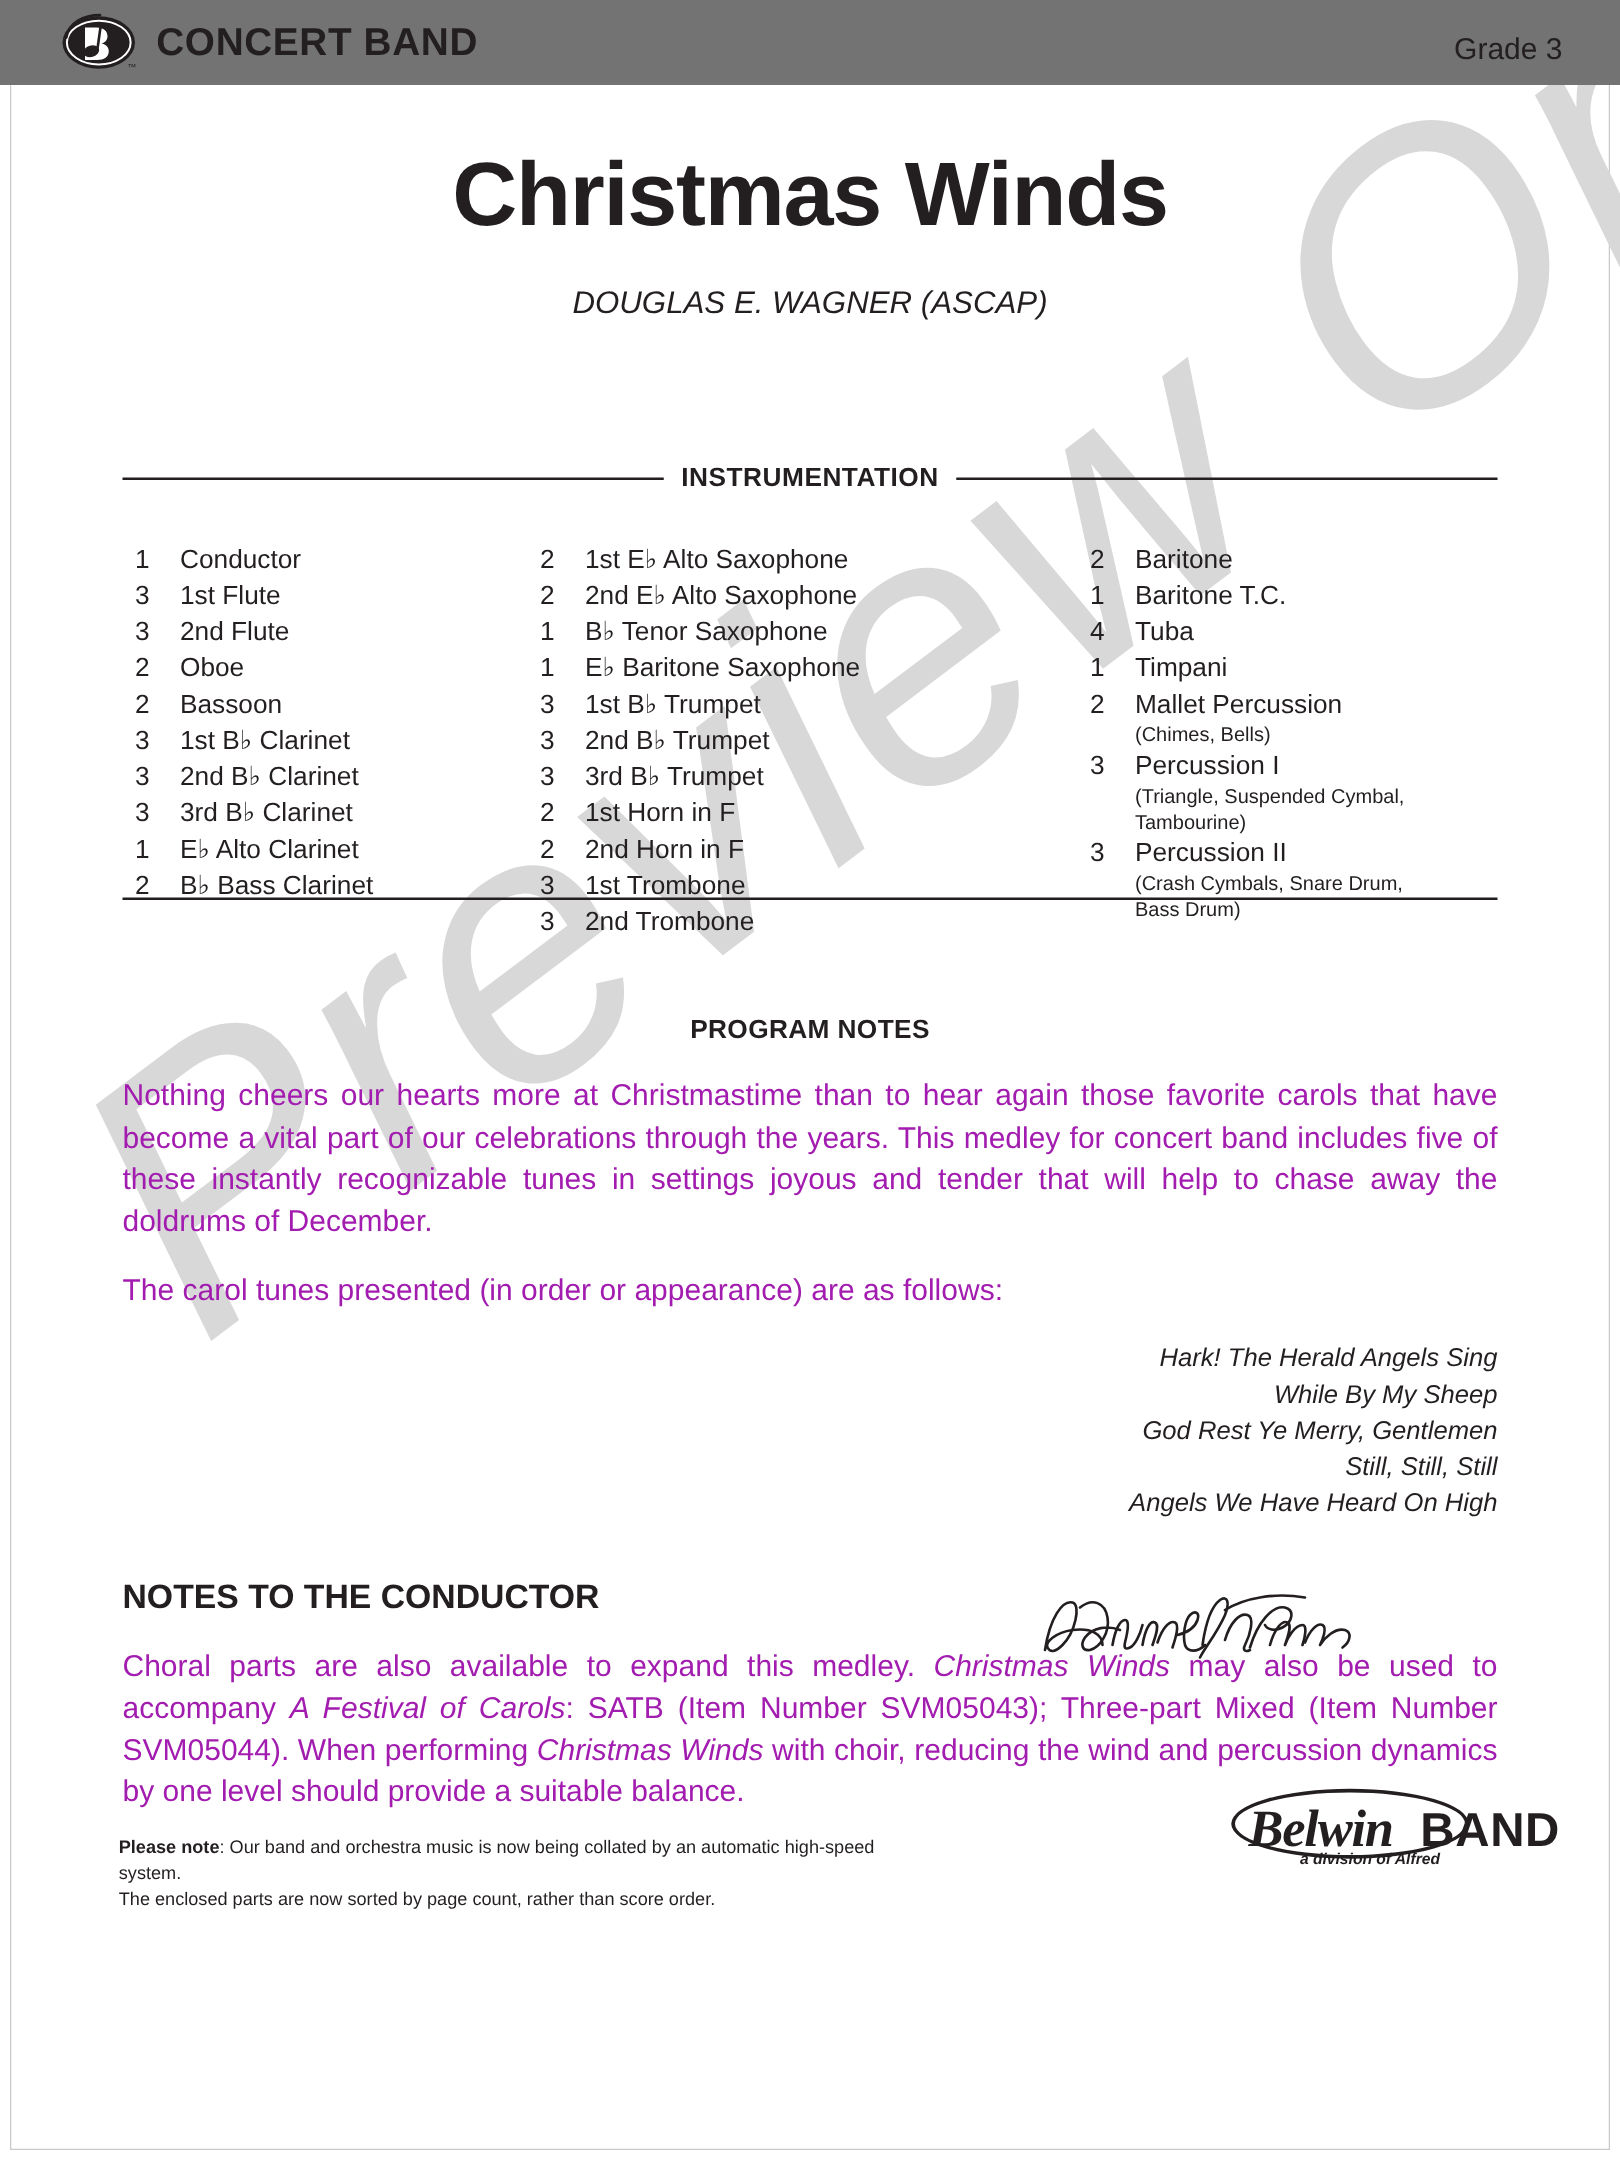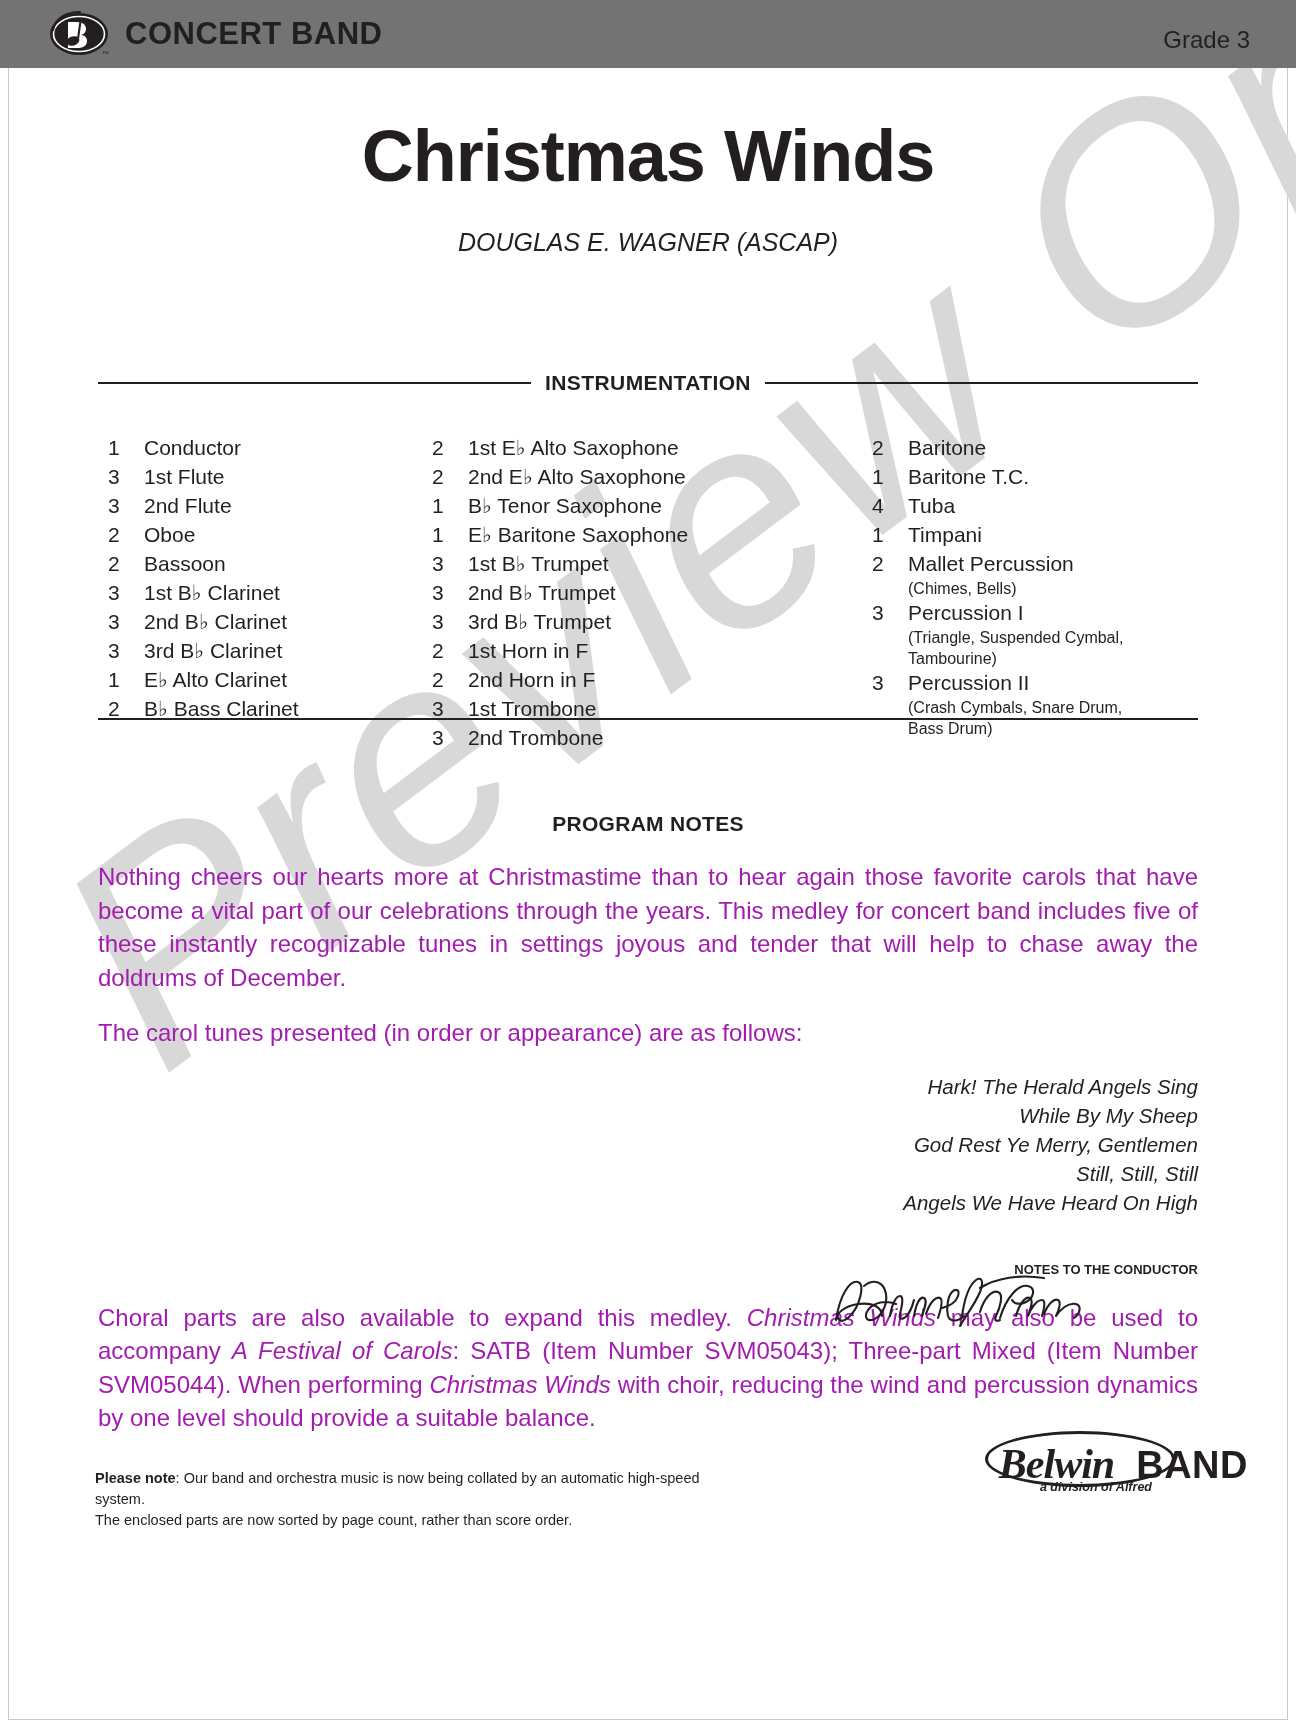--- a/index.html
+++ b/index.html
@@ -224,22 +224,22 @@
     margin-top: 22px;
     text-align: right;
     font-size: 20.5px;
     font-style: italic;
     line-height: 1.42;
     color: #231f20;
   }
 
   .conductor-head {
     margin-top: 44px;
-    text-align: right;
-    font-size: 13px;
+    text-align: left;
+    font-size: 27px;
     font-weight: bold;
     color: #231f20;
   }
 
   .italic { font-style: italic; }
 
   
   .signature {
     position: absolute;
     left: 830px;

